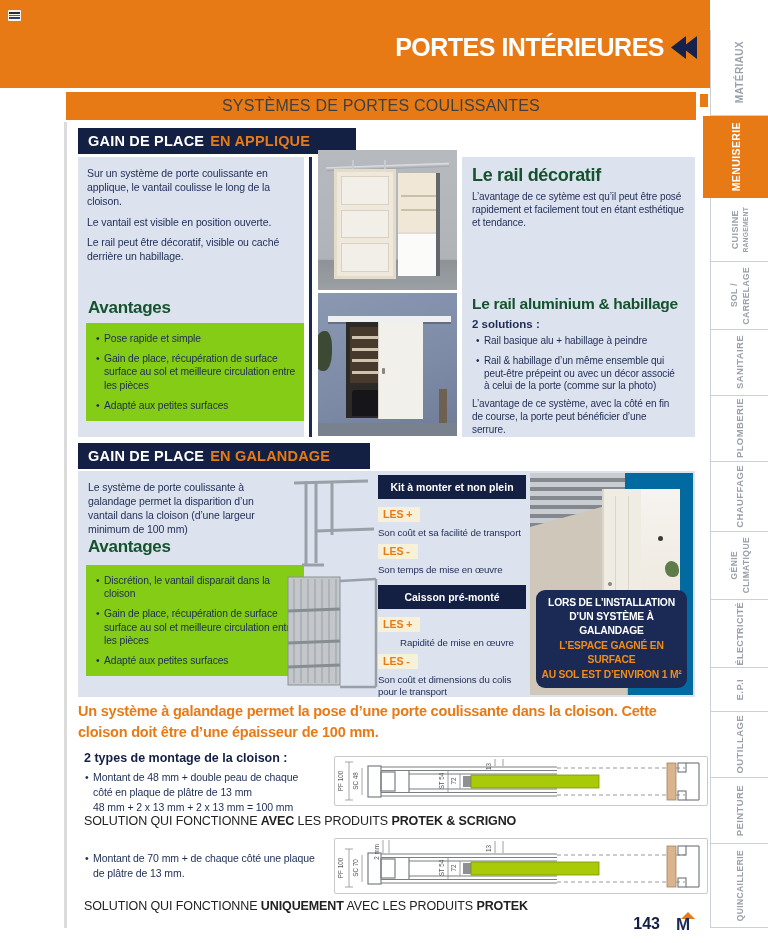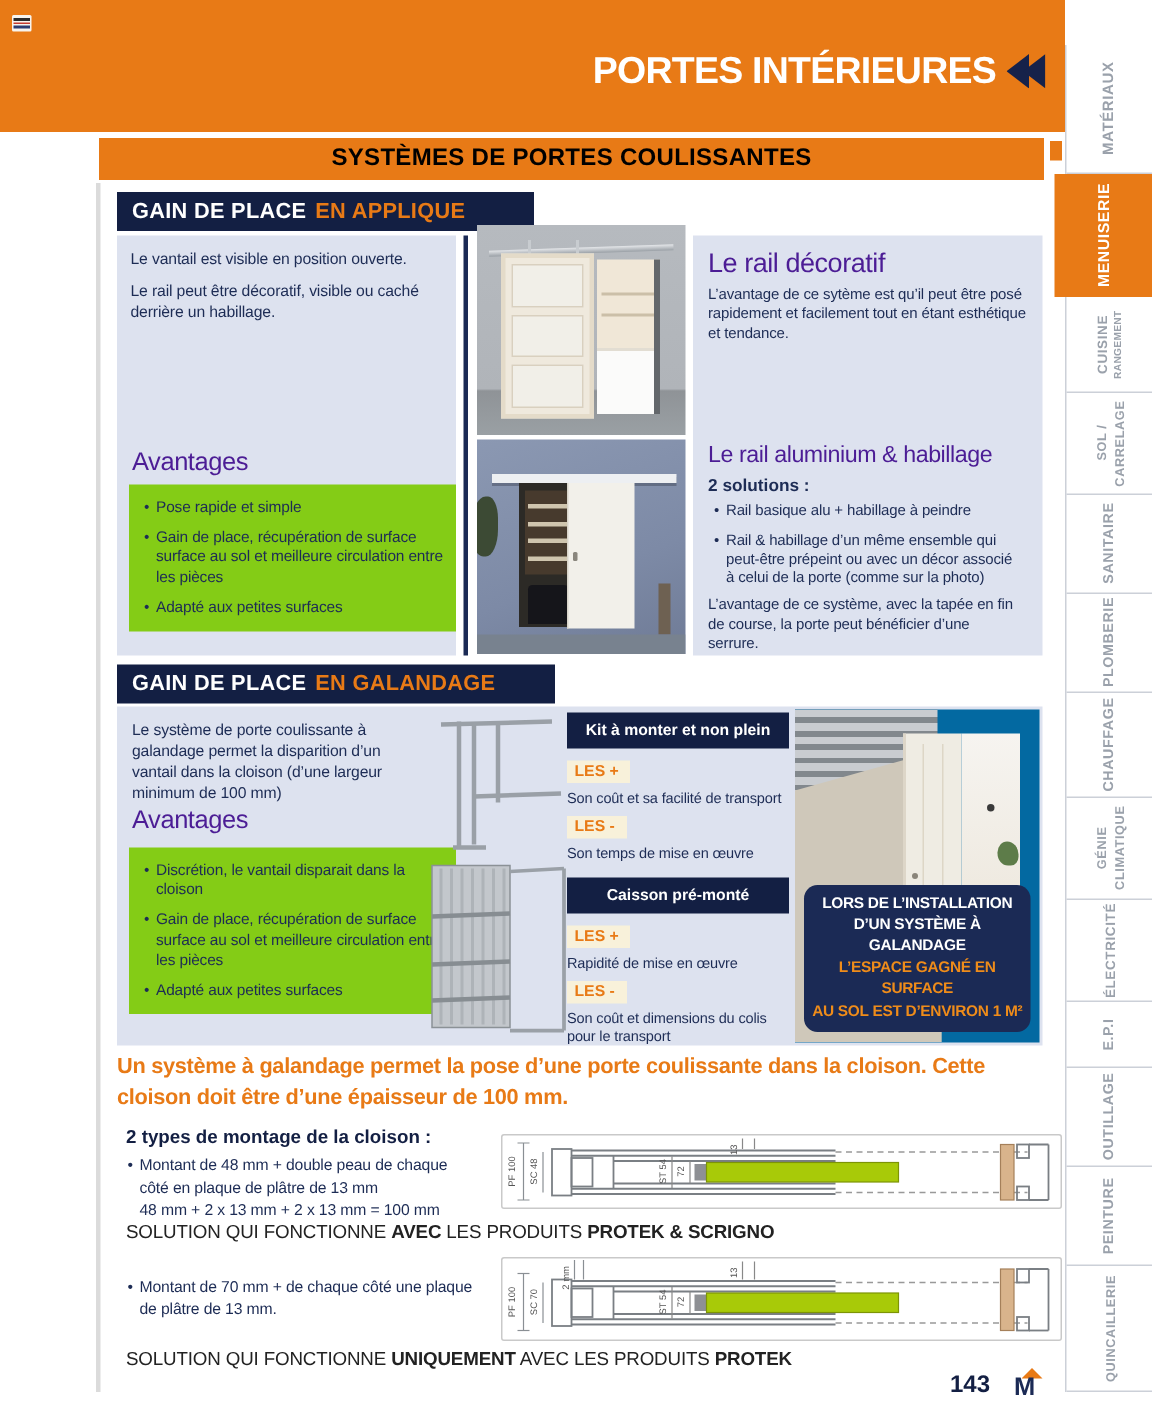--- a/index.html
+++ b/index.html
@@ -7,31 +7,31 @@
   .abs{position:absolute;}
   
   .header-band{left:0;top:0;width:710px;height:88px;background:#e87a16;}
   .menu-icon{left:8px;top:10px;width:11px;height:9px;background:#f7f4ee;border-radius:1px;display:flex;flex-direction:column;justify-content:space-evenly;padding:1px;}
   .menu-icon i{display:block;height:1.5px;}
   .header-title-row{top:33px;right:71px;display:flex;align-items:center;gap:7px;}
   .header-title{color:#fff;font-size:25px;font-weight:800;letter-spacing:-0.5px;white-space:nowrap;}
   .chev{width:15px;height:23px;background:#16224a;clip-path:polygon(100% 0,0 50%,100% 100%);}
   .chev+.chev{margin-left:-4px;}
   .banner{left:66px;top:92px;width:630px;height:28px;background:#e87a16;display:flex;align-items:center;justify-content:center;}
-  .banner span{color:#000000;font-weight:700;font-size:16px;letter-spacing:0.2px;}
+  .banner span{color:#404040;font-weight:400;font-size:16px;letter-spacing:0.2px;}
   .banner-notch{left:700px;top:94px;width:8px;height:13px;background:#e87a16;}
   .page-edge{left:64px;top:122px;width:3px;height:806px;background:#cfcfcf;opacity:.75;}
   
   .sec-title{background:#131f43;color:#fff;font-weight:800;font-size:14.5px;display:flex;align-items:center;padding-left:10px;letter-spacing:0.2px;white-space:nowrap;}
   .sec-title .accent{color:#e87a16;margin-left:6px;}
   
   .panel{background:#dde2ef;}
   .body-txt{color:#1d2c55;font-size:10.5px;line-height:1.32;letter-spacing:-0.1px;}
   .body-txt p{margin:0 0 7px 0;}
-  .orange-h{color:#4c1d95;font-weight:400;font-size:17px;letter-spacing:-0.3px;}
+  .orange-h{color:#14532d;font-weight:700;font-size:17px;letter-spacing:-0.3px;}
   .white-box{background:#84cc16;}
   .blist{margin:0;padding:9px 8px 9px 8px;list-style:none;}
   .blist li{position:relative;padding-left:10px;margin-bottom:7px;color:#1d2c55;font-size:10.3px;line-height:1.28;letter-spacing:-0.1px;}
   .blist li:last-child{margin-bottom:0;}
   .blist li::before{content:"•";position:absolute;left:2px;top:0;color:#1d2c55;}
   .divider-v{background:#1b2a55;}
   
   .photoA{background:linear-gradient(180deg,#b6babf 0%,#b0b4b9 78%,#8f9397 79%,#9aa0a4 100%);overflow:hidden;}
   .railA{position:absolute;left:8px;right:8px;top:15px;height:4px;background:linear-gradient(180deg,#e4e6e9,#9aa0a6);transform:rotate(-2deg);}
   .hangA{position:absolute;width:2px;height:9px;background:#c8ccd0;top:10px;}
@@ -119,20 +119,21 @@
 </div>
 <div class="abs banner-notch"></div>
 <div class="abs page-edge"></div>
 
 <div class="abs sec-title" style="left:78px;top:128px;width:268px;height:26px;">
   <span>GAIN DE PLACE</span>
   <span class="accent">EN APPLIQUE</span>
 </div>
 
 <div class="abs panel body-txt" style="left:78px;top:157px;width:226px;height:280px;box-sizing:border-box;padding:10px 9px;">
+  <p>Sur un système de porte coulissante en applique, le vantail coulisse le long de la cloison.</p>
   <p>Le vantail est visible en position ouverte.</p>
   <p>Le rail peut être décoratif, visible ou caché derrière un habillage.</p>
   <div class="orange-h" style="position:absolute;left:10px;top:140px;">Avantages</div>
   <ul class="white-box blist" style="position:absolute;left:8px;top:166px;width:202px;">
     <li>Pose rapide et simple</li>
     <li>Gain de place, récupération de surface surface au sol et meilleure circulation entre les pièces</li>
     <li>Adapté aux petites surfaces</li>
   </ul>
 </div>
 
@@ -176,21 +177,21 @@
 
 <div class="abs panel" style="left:462px;top:157px;width:233px;height:280px;box-sizing:border-box;padding:8px 10px;">
   <div class="orange-h" style="font-size:18px;">Le rail décoratif</div>
   <div class="body-txt" style="font-size:10px;margin-top:4px;">L’avantage de ce sytème est qu’il peut être posé rapidement et facilement tout en étant esthétique et tendance.</div>
   <div class="orange-h" style="font-size:15.5px;position:absolute;left:10px;top:138px;white-space:nowrap;">Le rail aluminium &amp; habillage</div>
   <div style="position:absolute;left:10px;top:161px;color:#1d2c55;font-weight:700;font-size:11.5px;">2 solutions :</div>
   <ul class="blist" style="position:absolute;left:12px;top:178px;width:205px;padding:0;">
     <li style="font-size:10px;">Rail basique alu + habillage à peindre</li>
     <li style="font-size:10px;">Rail &amp; habillage d’un même ensemble qui peut-être prépeint ou avec un décor associé à celui de la porte (comme sur la photo)</li>
   </ul>
-  <div class="body-txt" style="font-size:10px;position:absolute;left:10px;top:240px;width:210px;">L’avantage de ce système, avec la tapée en fin de course, la porte peut bénéficier d’une serrure.</div>
+  <div class="body-txt" style="font-size:10px;position:absolute;left:10px;top:240px;width:210px;">L’avantage de ce système, avec la côté en fin de course, la porte peut bénéficier d’une serrure.</div>
 </div>
 
 <div class="abs sec-title" style="left:78px;top:443px;width:282px;height:26px;">
   <span>GAIN DE PLACE</span>
   <span class="accent">EN GALANDAGE</span>
 </div>
 
 <div class="abs panel" style="left:78px;top:471px;width:617px;height:226px;">
   <div class="body-txt" style="position:absolute;left:10px;top:10px;width:188px;">Le système de porte coulissante à galandage permet la disparition d’un vantail dans la cloison (d’une largeur minimum de 100 mm)</div>
   <div class="orange-h" style="position:absolute;left:10px;top:66px;">Avantages</div>
@@ -239,21 +240,21 @@
   </div>
   <span class="abs chip" style="left:300px;top:36px;">LES +</span>
   <div class="abs mini-txt" style="left:300px;top:56px;width:152px;">Son coût et sa facilité de transport</div>
   <span class="abs chip" style="left:300px;top:73px;">LES -</span>
   <div class="abs mini-txt" style="left:300px;top:93px;width:152px;">Son temps de mise en œuvre</div>
 
   <div class="abs mini-head" style="left:300px;top:114px;width:148px;height:24px;">
     <span>Caisson pré-monté</span>
   </div>
   <span class="abs chip" style="left:300px;top:146px;">LES +</span>
-  <div class="abs mini-txt" style="left:300px;top:166px;width:152px;">Rapidité de mise en œuvre</div>
+  <div class="abs mini-txt" style="left:300px;top:166px;width:152px;padding-left:22px;">Rapidité de mise en œuvre</div>
   <span class="abs chip" style="left:300px;top:183px;">LES -</span>
   <div class="abs mini-txt" style="left:300px;top:203px;width:152px;">Son coût et dimensions du colis pour le transport</div>
 
   <div class="abs photoG" style="left:452px;top:2px;width:163px;height:222px;">
     <div class="metalG"></div>
     <div class="wedgeG"></div>
     <div class="doorG">
         <div class="groove" style="left:30%;"></div>
         <div class="groove" style="left:65%;"></div>
         <div class="hdlG"></div>

